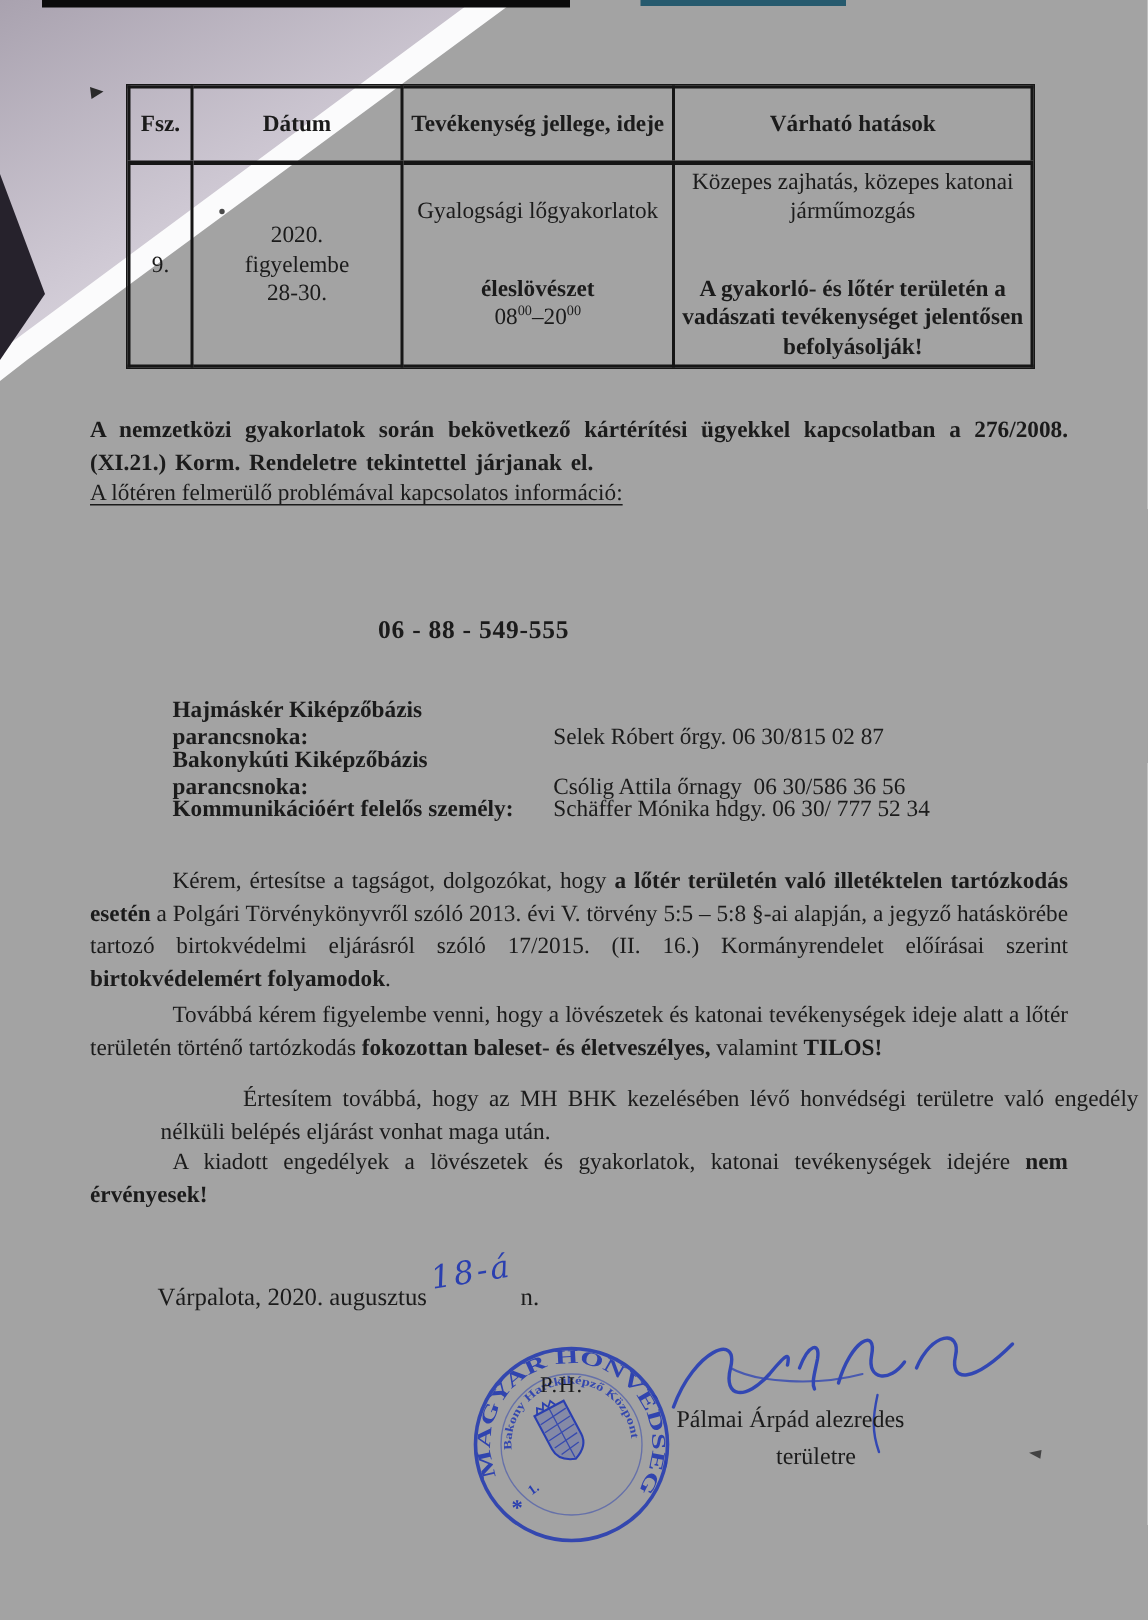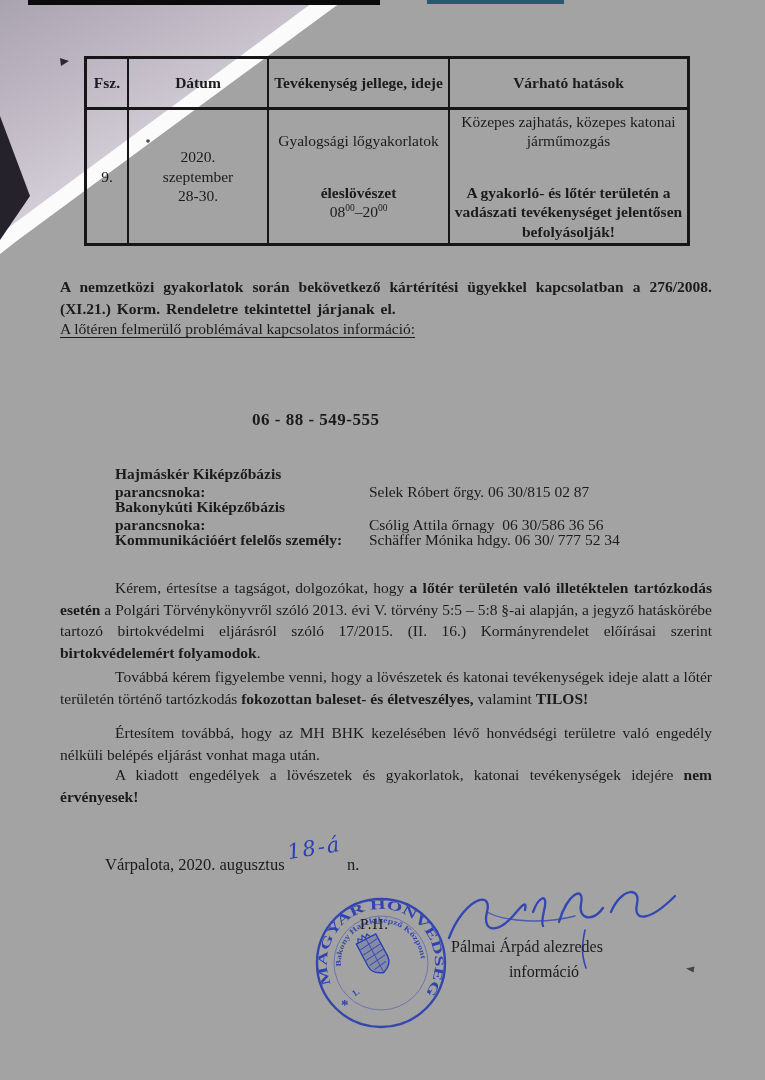--- a/index.html
+++ b/index.html
@@ -99,21 +99,21 @@
         <tr>
       <th>Fsz.</th>
       <th>Dátum</th>
       <th>Tevékenység jellege, ideje</th>
       <th>Várható hatások</th>
     </tr>
     <tr>
       <td>9.</td>
       <td>
         <div>2020.</div>
-        <div>szeptember</div>
+        <div>figyelembe</div>
         <div>28-30.</div>
       </td>
       <td>
         <div>Gyalogsági lőgyakorlatok</div>
         <div class="bold">éleslövészet</div>
         <div><span>08</span><sup class="tt">00</sup><span>–</span><span>20</span><sup class="tt">00</sup></div>
       </td>
       <td>
         <div>Közepes zajhatás, közepes katonai járműmozgás</div>
         <div class="bold">A gyakorló- és lőtér területén a vadászati tevékenységet jelentősen befolyásolják!</div>
@@ -141,21 +141,21 @@
     <div class="contact-row">
       <span class="contact-label">Kommunikációért felelős személy:</span>
       <span class="contact-value">Schäffer Mónika hdgy. 06 30/ 777 52 34</span>
     </div>
   </div>
 
   <div class="abs para indent" style="top:577px;"><span>Kérem, értesítse a tagságot, dolgozókat, hogy </span><span class="bold">a lőtér területén való illetéktelen tartózkodás esetén</span><span> a Polgári Törvénykönyvről szóló 2013. évi V. törvény 5:5 – 5:8 §-ai alapján, a jegyző hatáskörébe tartozó birtokvédelmi eljárásról szóló 17/2015. (II. 16.) Kormányrendelet előírásai szerint </span><span class="bold">birtokvédelemért folyamodok</span><span>.</span></div>
 
   <div class="abs para indent" style="top:666px;"><span>Továbbá kérem figyelembe venni, hogy a lövészetek és katonai tevékenységek ideje alatt a lőtér területén történő tartózkodás </span><span class="bold">fokozottan baleset- és életveszélyes,</span><span> valamint </span><span class="bold">TILOS!</span></div>
 
-  <div class="abs para indent" style="top:722px;">Értesítem továbbá, hogy az MH BHK kezelésében lévő honvédségi területre való engedély nélküli belépés eljárást vonhat maga után.</div>
+  <div class="abs para indent" style="top:722px;margin-left:47px;">Értesítem továbbá, hogy az MH BHK kezelésében lévő honvédségi területre való engedély nélküli belépés eljárást vonhat maga után.</div>
 
   <div class="abs para indent" style="top:764px;"><span>A kiadott engedélyek a lövészetek és gyakorlatok, katonai tevékenységek idejére </span><span class="bold">nem érvényesek!</span></div>
 
   <div class="abs" style="left:105px;top:855px;font-size:16.5px;"><span>Várpalota, 2020. augusztus</span></div>
   <div class="abs handwrite" style="left:287px;top:836px;">18-á</div>
   <div class="abs" style="left:347px;top:855px;font-size:16.5px;">n.</div>
 
   <div class="abs ph-label" style="left:360px;top:916px;">P.H.</div>
 
   <svg class="abs" style="left:305px;top:892px;" width="152" height="146" viewBox="0 0 152 146">
@@ -194,17 +194,17 @@
       <path d="M14,60 C28,22 58,10 52,34 C47,54 62,56 78,38 C88,26 92,22 90,32"></path>
       <path d="M98,34 C104,18 112,16 110,28 C108,38 106,44 108,48"></path>
       <path d="M124,44 C132,16 150,6 146,26 C143,42 158,44 168,30"></path>
       <path d="M176,34 C186,10 206,8 202,26 C198,44 214,44 240,18"></path>
       <path d="M150,52 C147,66 146,76 151,90" stroke-width="1.6"></path>
       <path d="M52,34 C70,44 110,46 140,38" stroke-width="1.4" opacity="0.8"></path>
     </g>
   </svg>
 
   <div class="abs signer" style="left:451px;top:938px;">Pálmai Árpád alezredes</div>
-  <div class="abs signer-title" style="left:455px;top:963px;">információ</div>
+  <div class="abs signer-title" style="left:455px;top:963px;">területre</div>
 
   <div class="abs speck" style="left:686px;top:966px;"></div>
 
 </div>
 
 </body></html>

